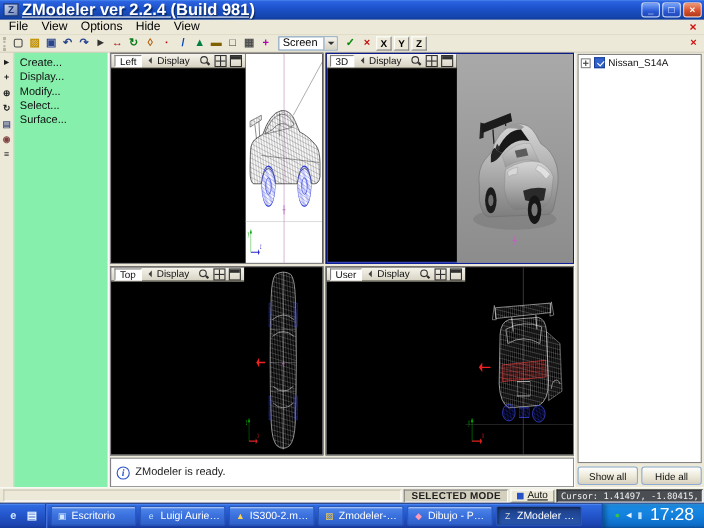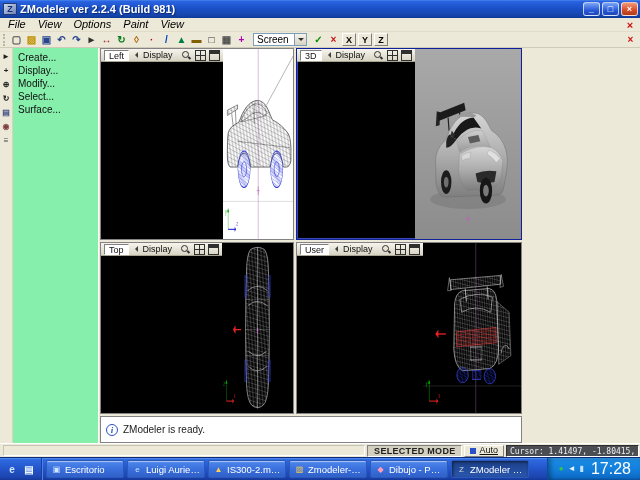--- a/index.html
+++ b/index.html
@@ -4,31 +4,31 @@
 <style>
   html,body{margin:0;padding:0;background:#404040;}
   *{box-sizing:border-box;font-family:"Liberation Sans",sans-serif;}
   .screen{position:relative;width:640px;height:480px;overflow:hidden;background:#ece9d8;}
 
   
   .titlebar{position:absolute;top:0;left:0;right:0;height:18px;display:flex;align-items:center;padding:0 2px 0 3px;
     background:linear-gradient(180deg,#4a86ee 0%,#2a63e0 8%,#1b50c8 45%,#1545ad 85%,#0e3a96 100%);color:#fff;}
   .app-icon{width:14px;height:12px;margin-right:3px;background:linear-gradient(145deg,#cfd8ea,#6d82b4);border:1px solid #223a6e;
     font-size:9px;font-weight:bold;color:#14307a;display:flex;align-items:center;justify-content:center;line-height:1;}
-  .title-text{font-size:11px;font-weight:bold;text-shadow:1px 1px 1px #0a2a6a;white-space:nowrap;}
+  .title-text{font-size:15px;font-weight:bold;text-shadow:1px 1px 1px #0a2a6a;white-space:nowrap;text-decoration:underline;}
   .tb-btns{margin-left:auto;display:flex;gap:2px;}
   .tb-btn{width:17px;height:14px;border-radius:3px;border:1px solid rgba(255,255,255,.7);color:#fff;font-size:9px;font-weight:bold;
     display:flex;align-items:center;justify-content:center;line-height:1;}
   .tb-btn.min,.tb-btn.max{background:linear-gradient(180deg,#7aa6f8,#2a5ad8 60%,#1e46b4);}
   .tb-btn.close{background:linear-gradient(180deg,#f09a7a,#d8512c 55%,#b03a1a);}
 
   
   .menubar{position:absolute;top:18px;left:0;right:0;height:14px;background:#ece9d8;display:flex;align-items:center;
     font-size:11px;padding:0 2px;border-bottom:1px solid #e0dcc8;}
-  .menu-item{padding:0 6px;line-height:13px;font-style:italic;}
+  .menu-item{padding:0 6px;line-height:13px;}
   .menubar-close{margin-left:auto;color:#d01010;font-weight:bold;font-size:11px;width:16px;text-align:center;}
 
   
   .toolbar{position:absolute;top:32px;left:0;right:0;height:16px;background:#ece9d8;display:flex;align-items:center;
     padding:0 2px;border-bottom:1px solid #cfcbb8;}
   .grip{width:3px;height:12px;border-left:2px dotted #b8b4a0;margin:0 3px 0 1px;}
   .tbtn{width:15px;height:14px;display:flex;align-items:center;justify-content:center;border:1px solid transparent;}
   .tbtn .glyph{font-size:10px;font-weight:bold;line-height:1;}
   .dropdown{height:13px;width:54px;background:#fff;border:1px solid #7f9db9;display:flex;align-items:center;
     font-size:10px;padding-left:3px;margin:0 4px;position:relative;}
@@ -174,21 +174,21 @@
   </div>
 
   <div class="menubar">
 
       <span class="menu-item">File</span>
 
       <span class="menu-item">View</span>
 
       <span class="menu-item">Options</span>
 
-      <span class="menu-item">Paint</span>
+      <span class="menu-item">Hide</span>
 
       <span class="menu-item">View</span>
 
     <span class="menubar-close">×</span>
   </div>
 
   <div class="toolbar">
     <span class="grip"></span>
 
       <span class="tbtn">
@@ -493,20 +493,35 @@
           </svg>
         </div>
       </div>
 
       <div class="msgbox">
         <span class="info-icon">i</span>
         <span>ZModeler is ready.</span>
       </div>
     </div>
 
+    <div class="rightpanel">
+      <div class="tree">
+
+          <div class="tree-row">
+            <span class="expand-box"></span>
+            <span class="checkbox"></span>
+            <span class="tree-label">Nissan_S14A</span>
+          </div>
+
+      </div>
+      <div class="tree-buttons">
+        <button class="xp-btn">Show all</button>
+        <button class="xp-btn">Hide all</button>
+      </div>
+    </div>
   </div>
 
   <div class="modebar">
     <span class="mb-spacer"></span>
     <span class="mb-mode">SELECTED MODE</span>
     <span class="mb-auto">
       <span class="auto-dot"></span>
       <span>Auto</span>
     </span>
     <span class="mb-cursor">Cursor: 1.41497, -1.80415, -2.07252</span>

